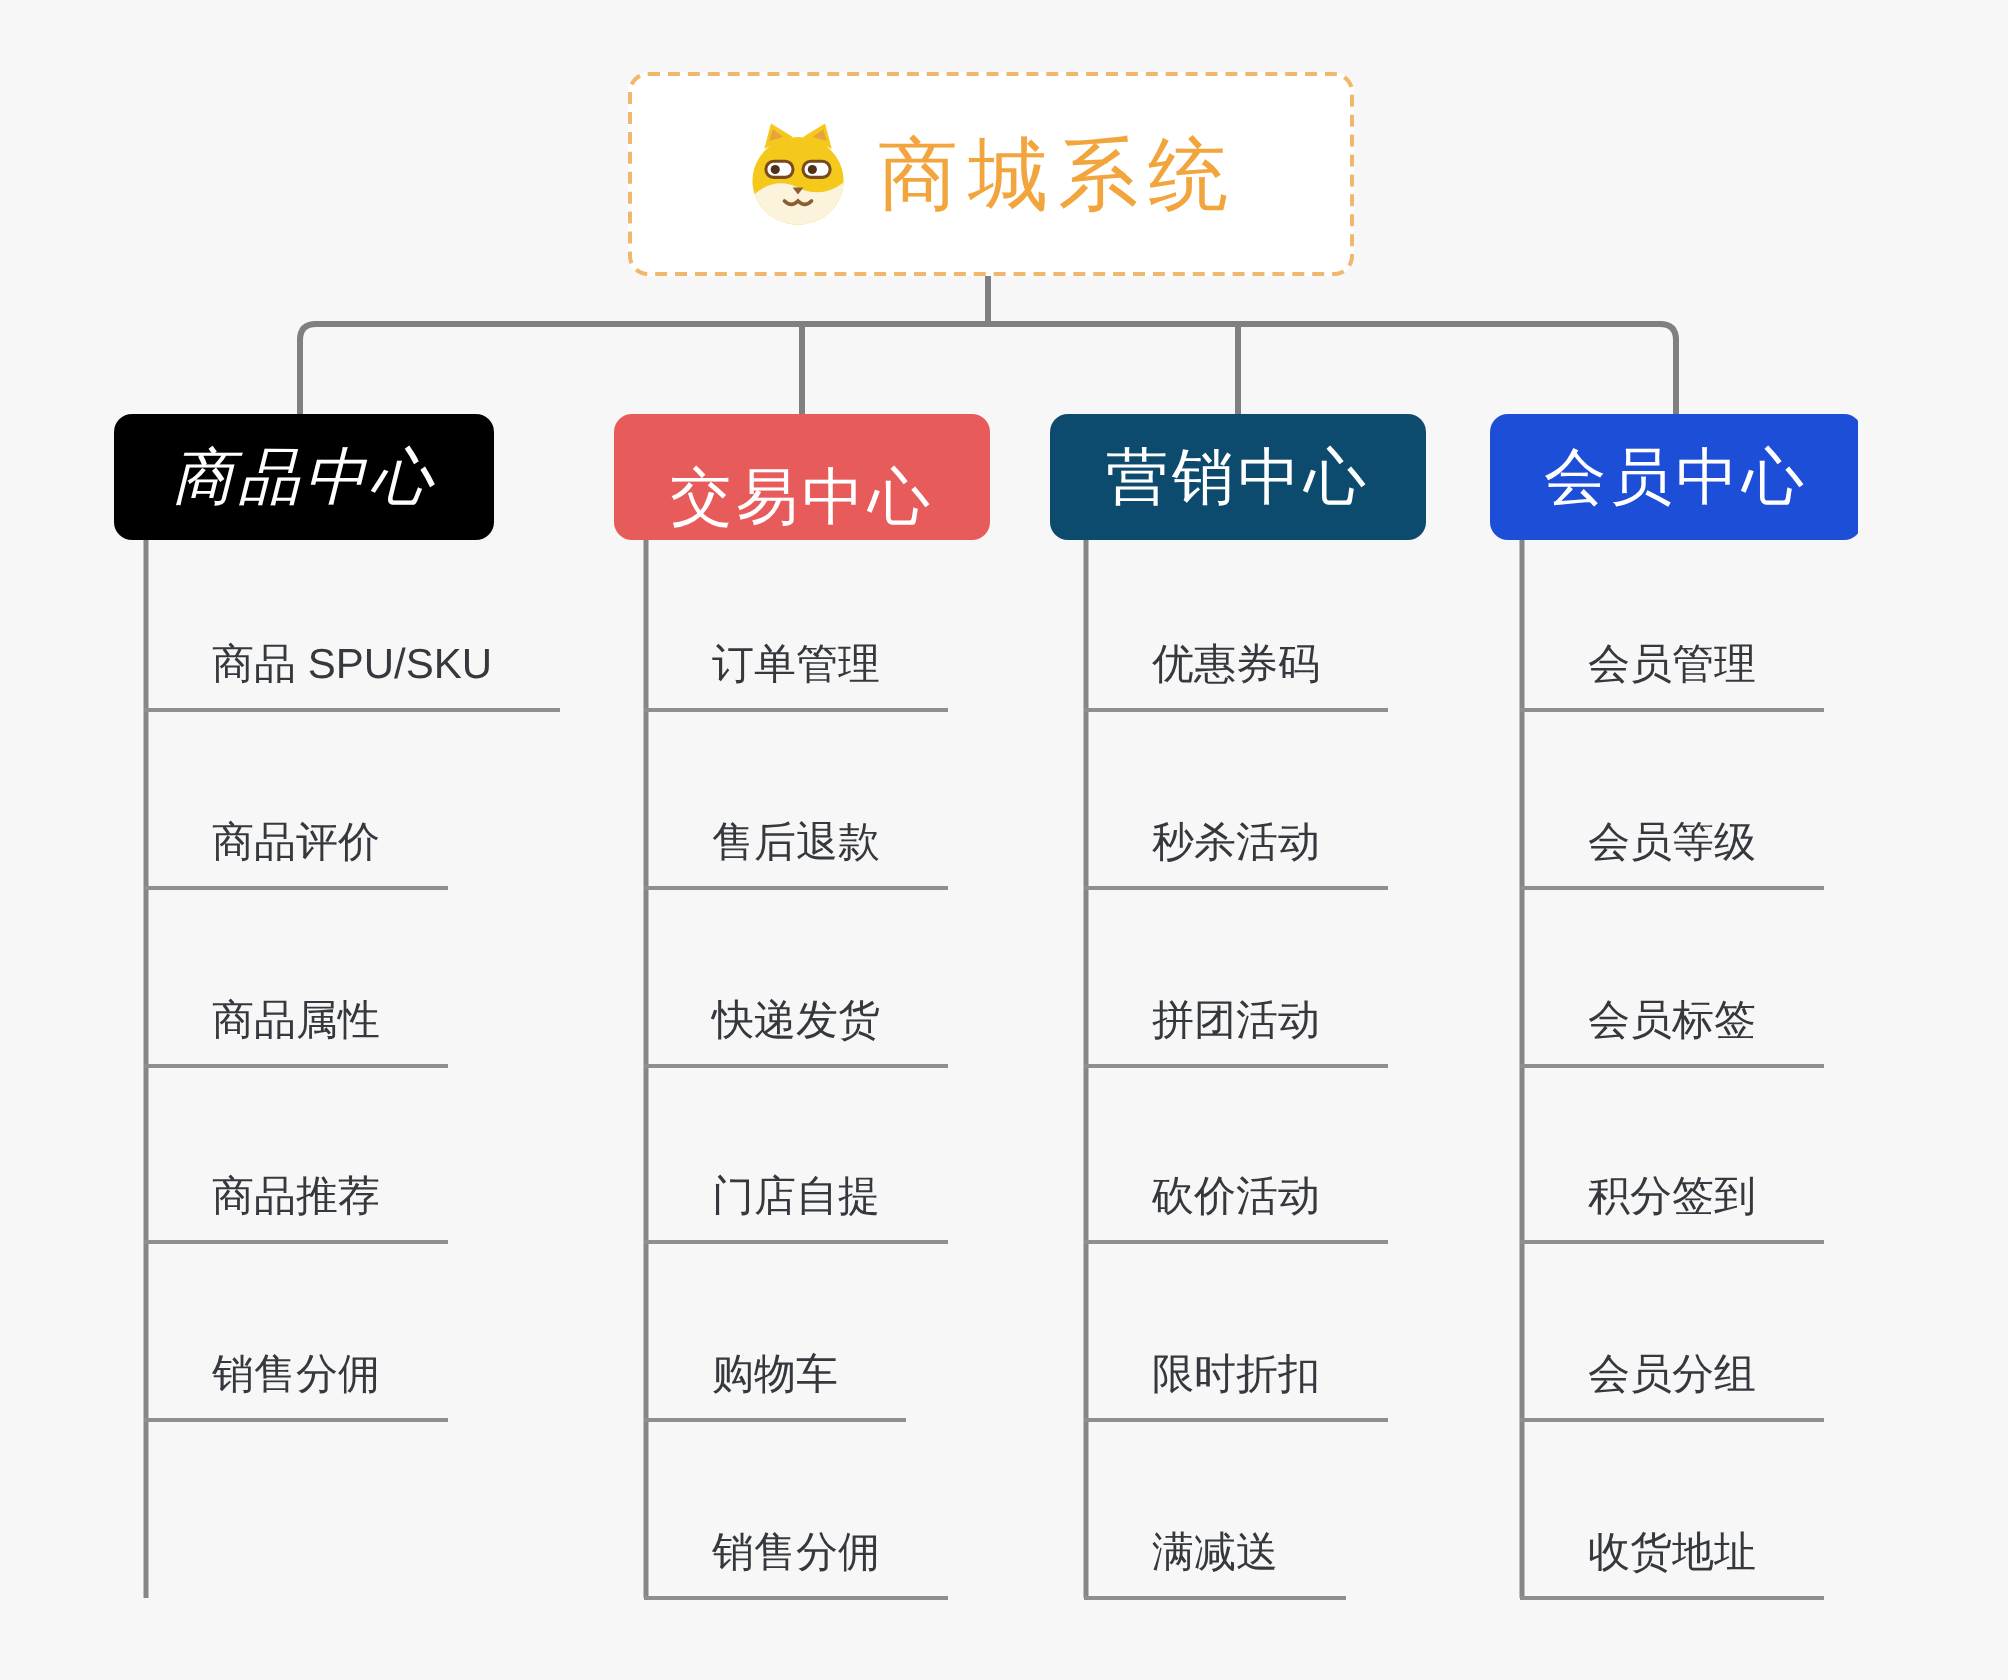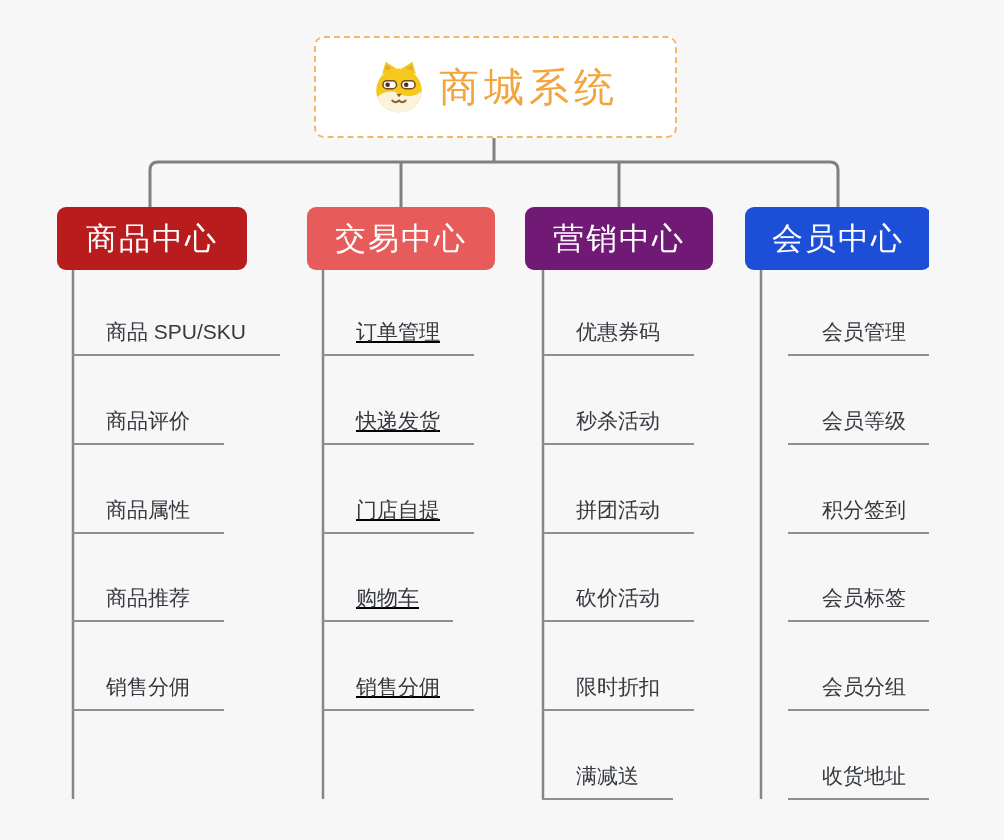--- a/index.html
+++ b/index.html
@@ -104,21 +104,21 @@
         <circle cx="40.5" cy="29.3" r="2.7" fill="#4e3217"></circle>
         <path d="M28.8 40 L35.2 40 L32 44.2 Z" fill="#8b5e34"></path>
         <path d="M24 48 Q28 52 32 48 Q36 52 40 48" stroke="#8b5e34" stroke-width="2.2" fill="none" stroke-linecap="round"></path>
       </svg>
     </span>
     <span class="root-title">商城系统</span>
   </div>
 
   <div id="branches-host">
   <div>
-    <div class="branch-node" style="left: 57px; width: 190px; background: #b91c1c;">
+    <div class="branch-node" style="left: 57px; width: 190px; background: #000000; font-style: italic;">
       <span>商品中心</span>
     </div>
     <div class="children" style="left: 72px;">
   <div class="child-topic">
     <span class="child-label">商品 SPU/SKU</span>
   </div>
 
 
   <div class="child-topic">
     <span class="child-label">商品评价</span>
@@ -132,49 +132,52 @@
     <span class="child-label">商品推荐</span>
   </div>
 
   <div class="child-topic">
     <span class="child-label">销售分佣</span>
   </div>
 </div>
   </div>
 
   <div>
-    <div class="branch-node" style="left: 307px; width: 188px; background: rgb(231, 91, 91);">
+    <div class="branch-node" style="left: 307px; width: 188px; background: rgb(231, 91, 91); align-items: flex-end;">
       <span>交易中心</span>
     </div>
-    <div class="children" style="left: 322px; text-decoration: underline;">
+    <div class="children" style="left: 322px;">
   <div class="child-topic">
     <span class="child-label">订单管理</span>
   </div>
 
+  <div class="child-topic">
+    <span class="child-label">售后退款</span>
+  </div>
 
   <div class="child-topic">
     <span class="child-label">快递发货</span>
   </div>
 
   <div class="child-topic">
     <span class="child-label">门店自提</span>
   </div>
 
   <div class="child-topic">
     <span class="child-label">购物车</span>
   </div>
 
   <div class="child-topic">
     <span class="child-label">销售分佣</span>
   </div>
 </div>
   </div>
 
   <div>
-    <div class="branch-node" style="left: 525px; width: 188px; background: #701a75;">
+    <div class="branch-node" style="left: 525px; width: 188px; background: #0c4a6e;">
       <span>营销中心</span>
     </div>
     <div class="children" style="left: 542px;">
   <div class="child-topic">
     <span class="child-label">优惠券码</span>
   </div>
 
   <div class="child-topic">
     <span class="child-label">秒杀活动</span>
   </div>
@@ -194,38 +197,38 @@
   <div class="child-topic">
     <span class="child-label">满减送</span>
   </div>
 </div>
   </div>
 
   <div>
     <div class="branch-node" style="left: 745px; width: 186px; background: #1d4ed8;">
       <span>会员中心</span>
     </div>
-    <div class="children" style="left: 760px; padding-left: 28px;">
+    <div class="children" style="left: 760px;">
   <div class="child-topic">
     <span class="child-label">会员管理</span>
   </div>
 
   <div class="child-topic">
     <span class="child-label">会员等级</span>
   </div>
 
   <div class="child-topic">
+    <span class="child-label">会员标签</span>
+  </div>
+
+  <div class="child-topic">
     <span class="child-label">积分签到</span>
   </div>
 
   <div class="child-topic">
-    <span class="child-label">会员标签</span>
-  </div>
-
-  <div class="child-topic">
     <span class="child-label">会员分组</span>
   </div>
 
   <div class="child-topic">
     <span class="child-label">收货地址</span>
   </div>
 </div>
   </div>
 </div>
 </div>

